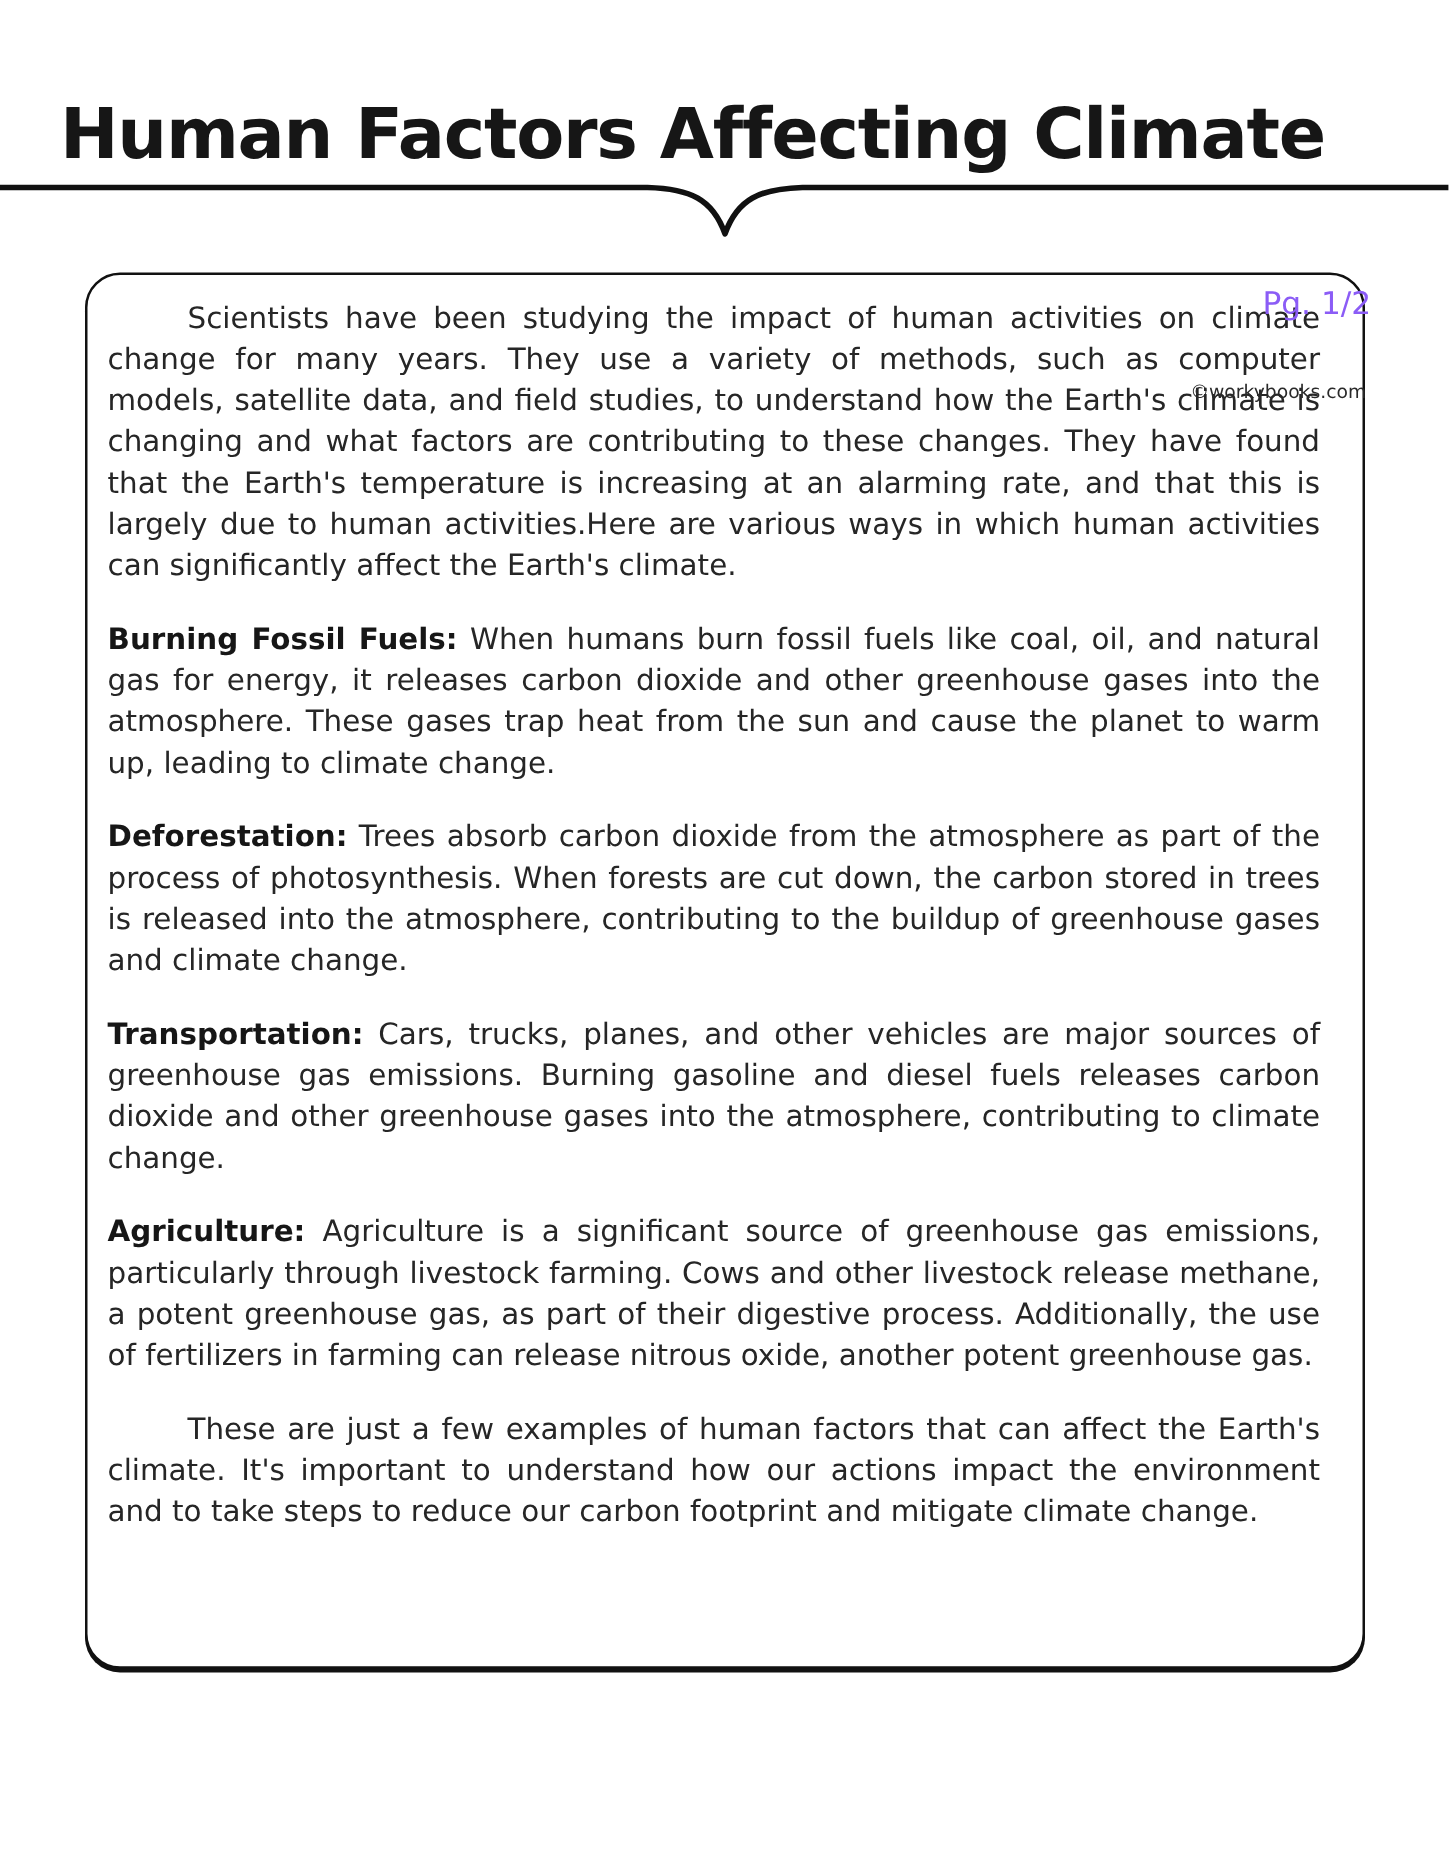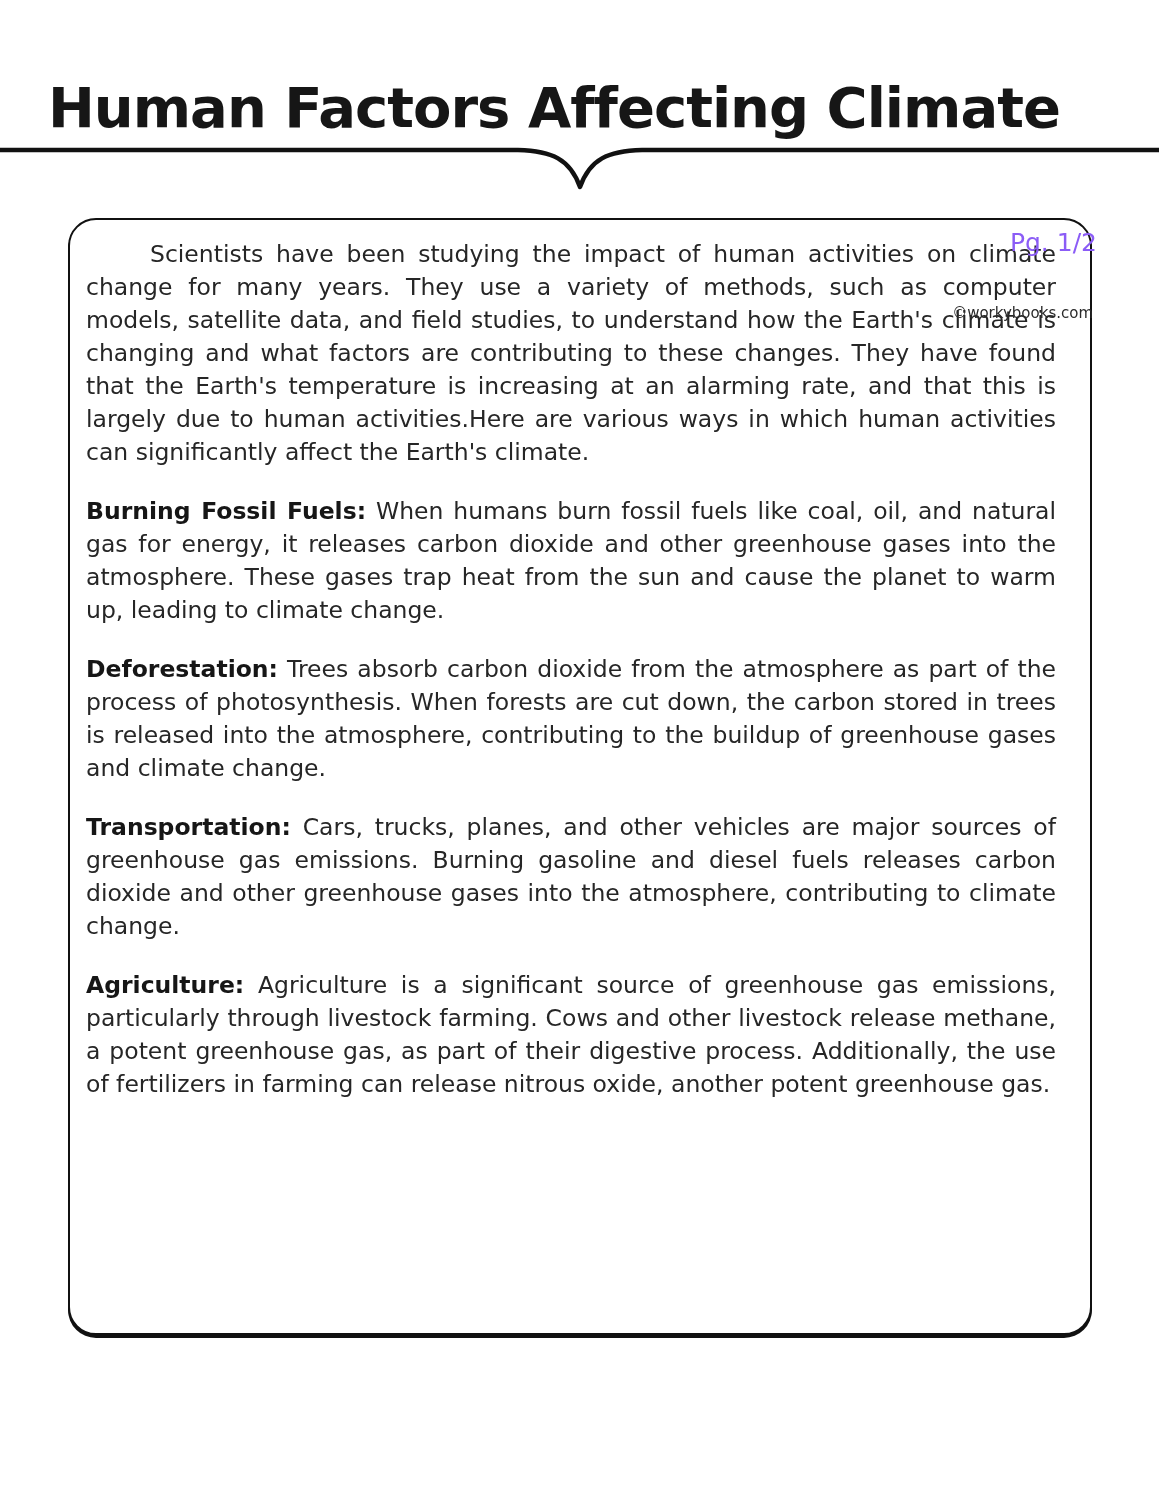--- a/index.html
+++ b/index.html
@@ -95,15 +95,16 @@
     <p class="indent">Scientists have been studying the impact of human activities on climate change for many years. They use a variety of methods, such as computer models, satellite data, and field studies, to understand how the Earth's climate is changing and what factors are contributing to these changes. They have found that the Earth's temperature is increasing at an alarming rate, and that this is largely due to human activities.Here are various ways in which human activities can significantly affect the Earth's climate.</p>
 
     <p><b class="lead">Burning Fossil Fuels:</b> <span>When humans burn fossil fuels like coal, oil, and natural gas for energy, it releases carbon dioxide and other greenhouse gases into the atmosphere. These gases trap heat from the sun and cause the planet to warm up, leading to climate change.</span></p>
 
     <p><b class="lead">Deforestation:</b> <span>Trees absorb carbon dioxide from the atmosphere as part of the process of photosynthesis. When forests are cut down, the carbon stored in trees is released into the atmosphere, contributing to the buildup of greenhouse gases and climate change.</span></p>
 
     <p><b class="lead">Transportation:</b> <span>Cars, trucks, planes, and other vehicles are major sources of greenhouse gas emissions. Burning gasoline and diesel fuels releases carbon dioxide and other greenhouse gases into the atmosphere, contributing to climate change.</span></p>
 
     <p><b class="lead">Agriculture:</b> <span>Agriculture is a significant source of greenhouse gas emissions, particularly through livestock farming. Cows and other livestock release methane, a potent greenhouse gas, as part of their digestive process. Additionally, the use of fertilizers in farming can release nitrous oxide, another potent greenhouse gas.</span></p>
 
+    <p class="indent last">These are just a few examples of human factors that can affect the Earth's climate. It's important to understand how our actions impact the environment and to take steps to reduce our carbon footprint and mitigate climate change.</p>
   </section>
 
 </div>
 
 </body></html>

